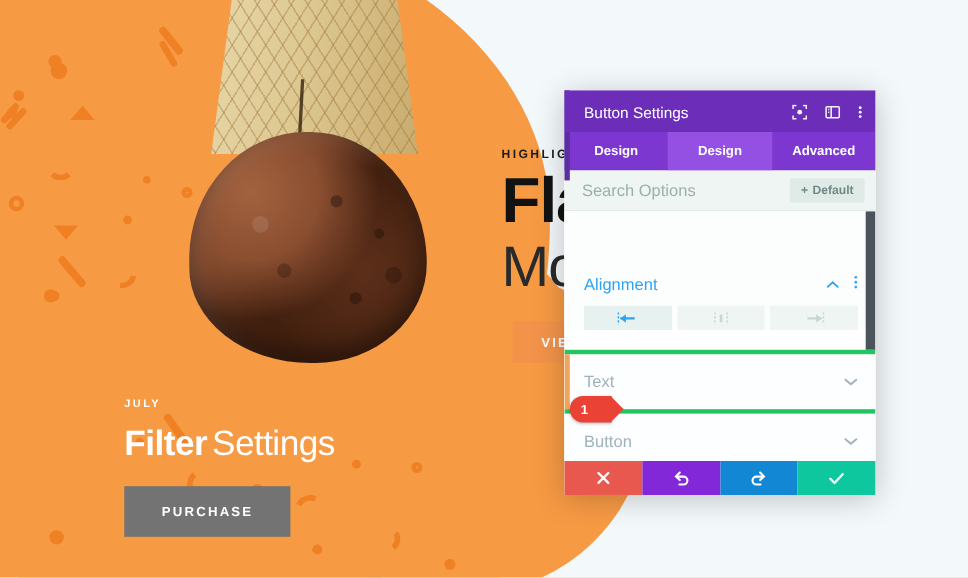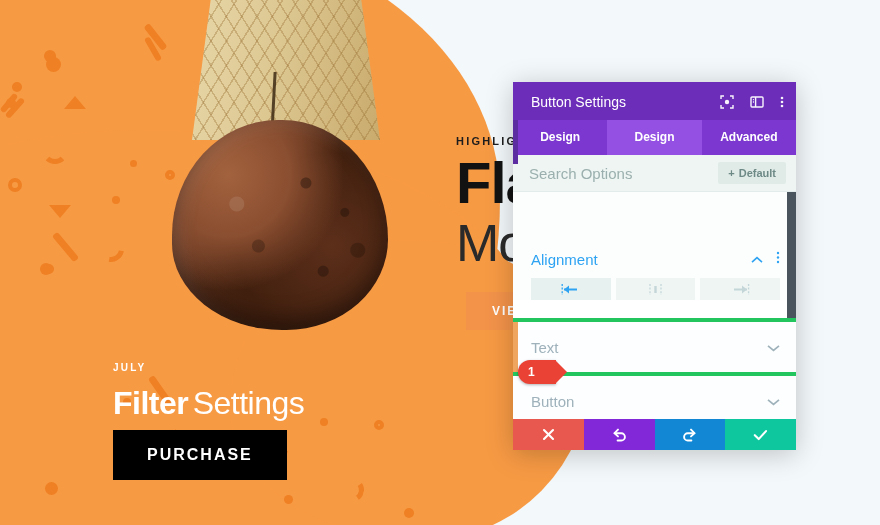--- a/index.html
+++ b/index.html
@@ -139,24 +139,24 @@
 
   
   .promo { position: absolute; left: 113px; top: 362px; }
   .promo-kicker {
     font-size: 10px; font-weight: bold; letter-spacing: 2.2px; color: #fff;
   }
   .promo-title { margin-top: 12px; white-space: nowrap; }
   .promo-title .b { font-size: 32px; font-weight: bold; color: #fff; letter-spacing: -.5px; }
   .promo-title .l { font-size: 32px; font-weight: 300; color: #fff; letter-spacing: -.5px; }
   .purchase-btn {
-    margin-top: 8px;
+    margin-top: 20px;
     display: inline-block;
-    background: #000000; color: #fff;
-    font-size: 16px; font-weight: bold; letter-spacing: 2px;
+    background: #737373; color: #fff;
+    font-size: 12px; font-weight: bold; letter-spacing: 2px;
     padding: 16px 34px;
   }
 
   
   .panel {
     position: absolute; left: 513px; top: 82px;
     width: 283px; height: 368px;
     background: #fff;
     box-shadow: 0 4px 26px rgba(0,0,0,.22);
     display: flex; flex-direction: column;

